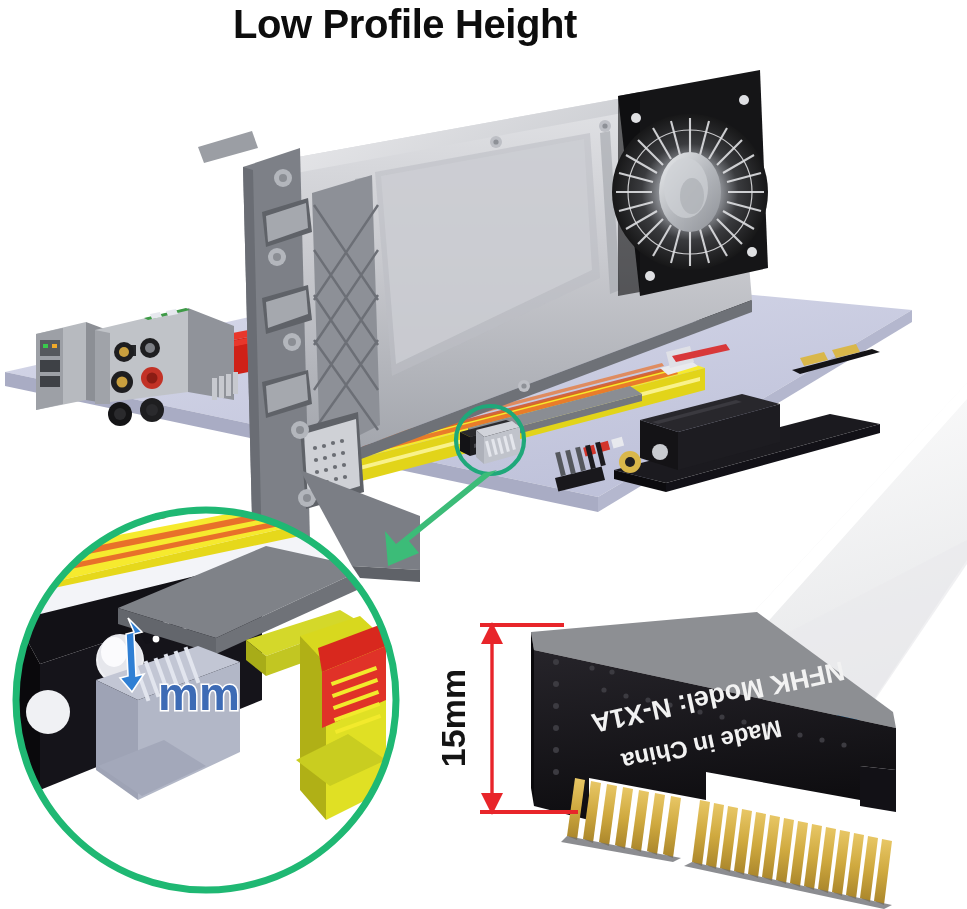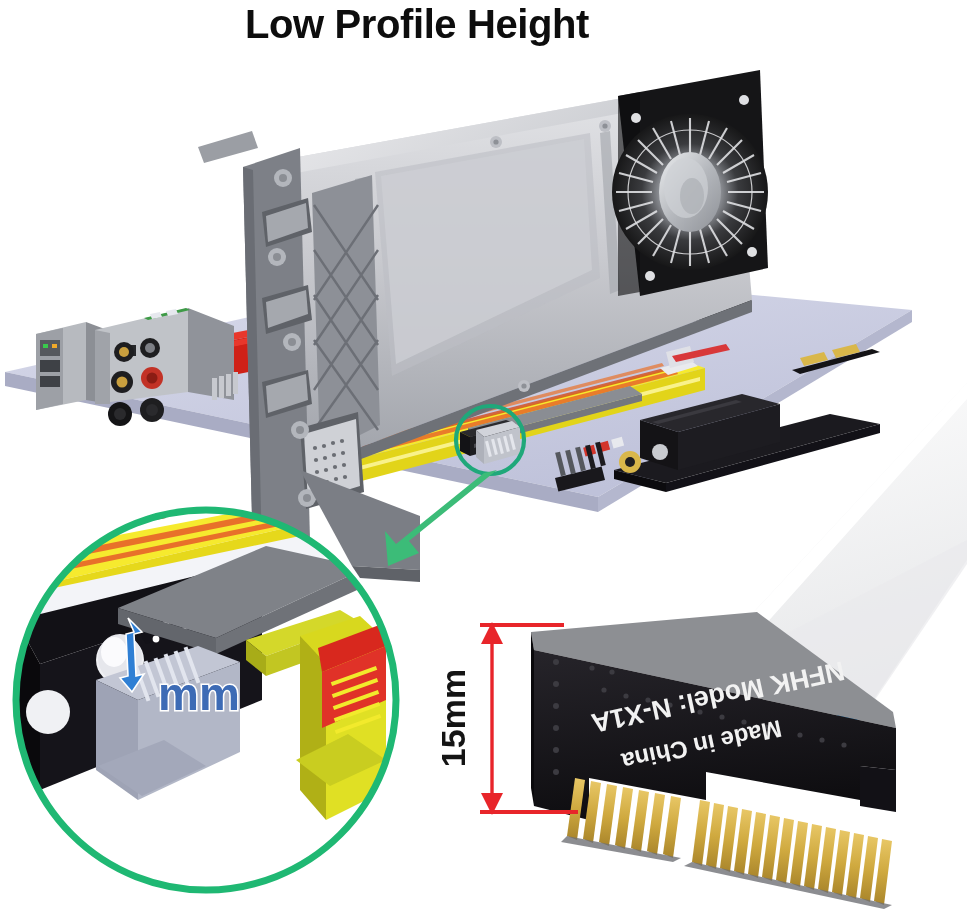--- a/index.html
+++ b/index.html
@@ -1,20 +1,20 @@
 <!DOCTYPE html>
 <html><head>
 <meta charset="utf-8">
 <style>
   html,body{margin:0;padding:0;background:#fff;}
   body{width:967px;height:909px;overflow:hidden;
        font-family:"Liberation Sans","DejaVu Sans",sans-serif;}
   #stage{position:relative;width:967px;height:909px;background:#ffffff;}
   #title{
-    position:absolute;left:12px;top:2px;width:810px;text-align:center;
+    position:absolute;left:0;top:2px;width:810px;text-align:center;
     font-size:40px;font-weight:700;color:#0d0d0d;letter-spacing:-0.4px;
     font-family:"Liberation Sans","DejaVu Sans",sans-serif;
   }
   svg.layer{position:absolute;left:0;top:0;width:967px;height:909px;}
   .mmtxt{
     font-family:"Liberation Sans","DejaVu Sans",sans-serif;
     font-size:46px;font-weight:700;fill:#3d6bb5;
     stroke:#ffffff;stroke-width:3px;paint-order:stroke fill;
   }
   .dimtxt{

